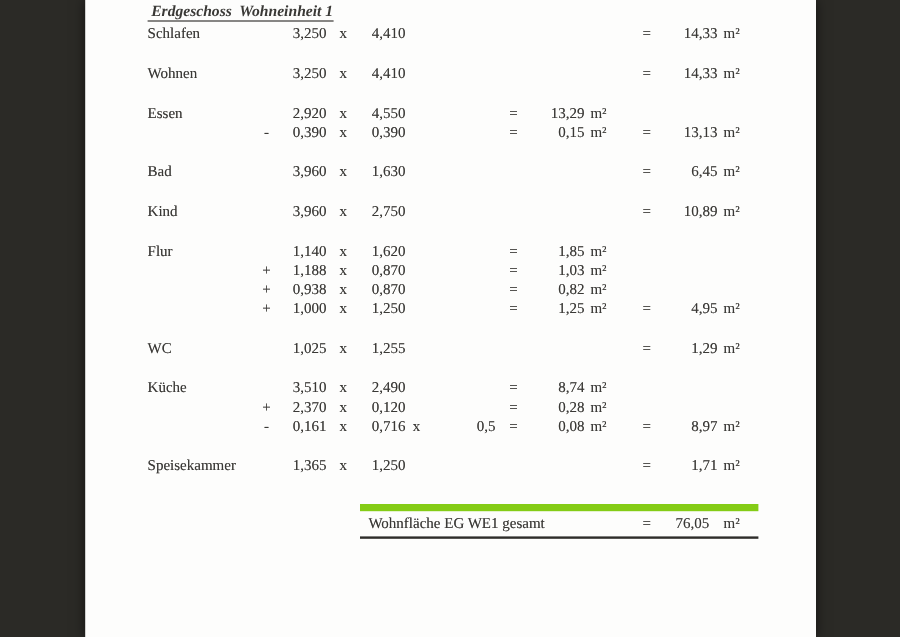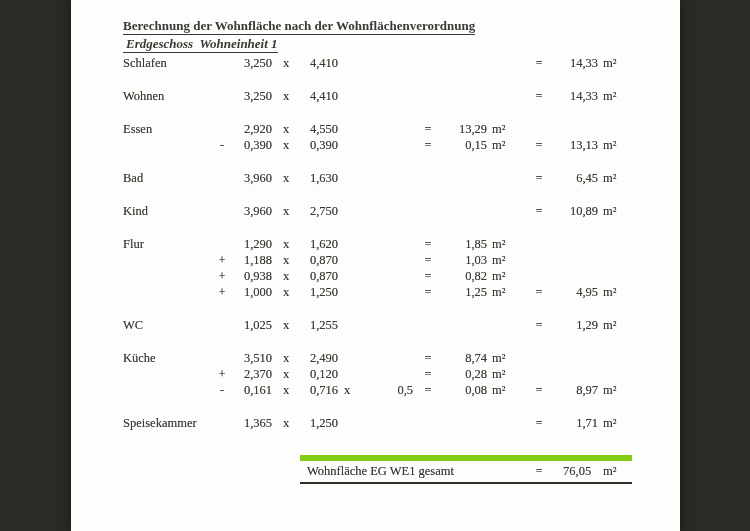--- a/index.html
+++ b/index.html
@@ -54,21 +54,20 @@
   .total-value { }
   .total-unit { text-align:left; padding-left:5px; }
 </style>
 </head>
 <body>
 
 <div class="stage">
   <div class="page">
     <div class="content">
 
-      <div class="doc-title"><span class="ul">Berechnung der Wohnfläche nach der Wohnflächenverordnung</span></div>
 
       <div class="doc-subtitle"><span class="ul">Erdgeschoss  Wohneinheit 1</span></div>
 
       <div class="rows" id="rows">
           <div class="row">
     <span class="c name">Schlafen</span>
     <span class="c sign"></span>
     <span class="c a">3,250</span>
     <span class="c x1">x</span>
     <span class="c b">4,410</span>
@@ -152,21 +151,21 @@
     <span class="c eq1"></span>
     <span class="c sub"></span>
     <span class="c subunit"></span>
     <span class="c eq2">=</span>
     <span class="c result">10,89</span>
     <span class="c unit">m²</span>
   </div>
           <div class="row group-start">
     <span class="c name">Flur</span>
     <span class="c sign"></span>
-    <span class="c a">1,290</span>
+    <span class="c a">1,140</span>
     <span class="c x1">x</span>
     <span class="c b">1,620</span>
     <span class="c x2"></span>
     <span class="c factor"></span>
     <span class="c eq1">=</span>
     <span class="c sub">1,85</span>
     <span class="c subunit">m²</span>
     <span class="c eq2"></span>
     <span class="c result"></span>
     <span class="c unit"></span>

